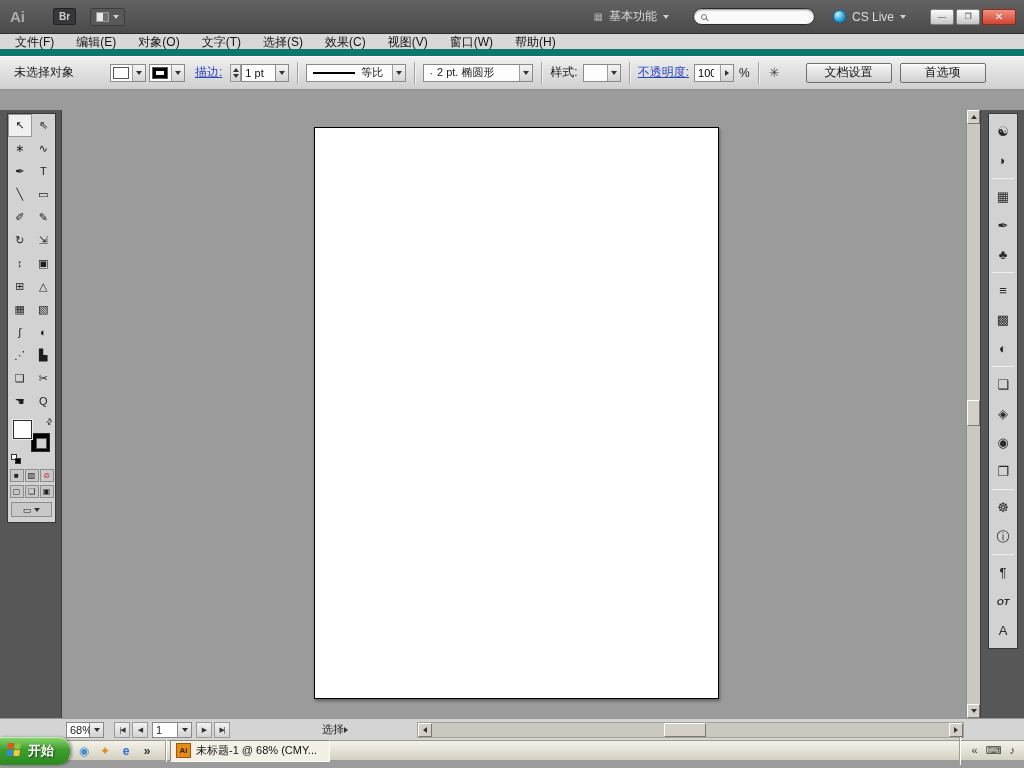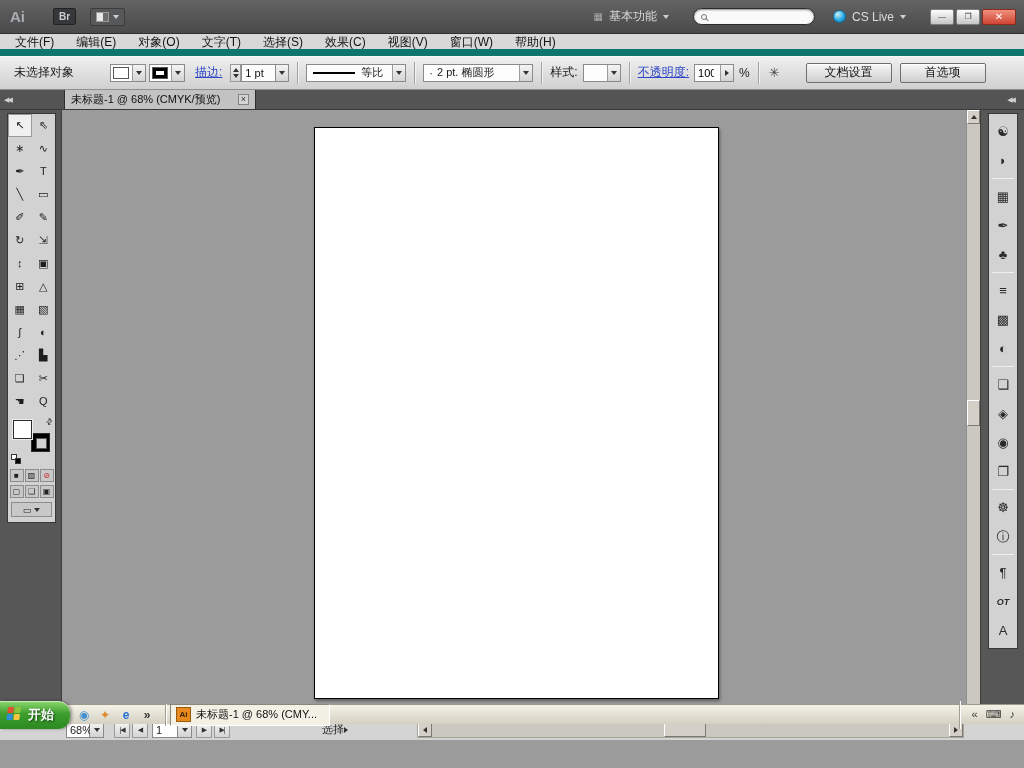--- a/index.html
+++ b/index.html
@@ -112,21 +112,21 @@
   .nav-btn{min-width:16px;height:16px;border:1px solid #9a9a9a;background:linear-gradient(#f2f2f2,#d4d4d4);display:flex;align-items:center;justify-content:center;font-size:7px;color:#333;padding:0 2px;letter-spacing:-1px;}
   .ab-combo{display:flex;margin:0 2px;}
   .ab-val{width:26px;height:16px;background:#fff;border:1px solid #8a8a8a;padding:1px 3px;font-size:11px;}
   .status-disp{margin-left:92px;display:flex;align-items:center;flex:0 0 auto;}
   .hscroll{position:absolute;left:417px;top:3px;width:547px;height:16px;display:flex;background:#cbc8bf;border:1px solid #a5a29a;}
   .hs-btn{width:14px;height:14px;display:flex;align-items:center;justify-content:center;flex:0 0 auto;}
   .hs-track{flex:1;position:relative;}
   .hs-thumb{position:absolute;left:232px;top:0;width:42px;height:14px;}
 
   
-  .taskbar{position:absolute;left:0;top:704px;width:1024px;height:20px;background:linear-gradient(#f4f2e8,#d4d1c2);border-top:1px solid #9c998a;display:flex;align-items:center;}
+  .taskbar{position:absolute;left:0;top:740px;width:1024px;height:20px;background:linear-gradient(#f4f2e8,#d4d1c2);border-top:1px solid #9c998a;display:flex;align-items:center;}
   .start-btn{height:28px;display:flex;align-items:center;gap:6px;padding:0 16px 0 7px;background:linear-gradient(#8ed96f,#3e9e2e 45%,#2c8a21);border-radius:0 12px 12px 0;color:#fff;font-weight:bold;font-size:13px;text-shadow:1px 1px 2px rgba(0,0,0,.55);box-shadow:inset 0 1px 0 rgba(255,255,255,.5),2px 0 3px rgba(0,0,0,.35);flex:0 0 auto;}
   .win-flag{width:15px;height:15px;display:grid;grid-template-columns:6px 6px;grid-template-rows:6px 6px;gap:1px;transform:skewX(-8deg);}
   .win-flag span{border-radius:1px;}
   .wf1{background:#e3512f;} .wf2{background:#8cc63f;} .wf3{background:#2f8fd6;} .wf4{background:#f6c643;}
   .qlaunch{display:flex;align-items:center;gap:3px;padding:0 5px;flex:0 0 auto;}
   .ql-icon{width:18px;height:18px;display:flex;align-items:center;justify-content:center;font-size:12px;font-weight:bold;}
   .tb-sep{width:1px;height:22px;background:#a39f90;box-shadow:1px 0 0 #ffffff;margin:0 4px;flex:0 0 auto;}
   .task-btn{display:flex;align-items:center;gap:5px;height:22px;width:160px;padding:0 5px;background:#f3f1e6;border:1px solid;border-color:#8a877a #ffffff #ffffff #8a877a;font-size:11px;color:#111;flex:0 0 auto;}
   .task-ico{width:15px;height:15px;background:#e8891c;border:1px solid #9a5a0e;color:#3a2306;font-size:8px;font-weight:bold;display:flex;align-items:center;justify-content:center;flex:0 0 auto;}
   .task-label{white-space:nowrap;overflow:hidden;}
@@ -234,28 +234,20 @@
           <span class="rarr"></span>
         </span>
     </div>
     <span class="cb-text" style="margin-left:5px">%</span>
     <div class="cb-sep"></div>
     <span class="recolor">✳</span>
     <button class="cb-button" style="margin-left:24px">文档设置</button>
     <button class="cb-button" style="margin-left:8px">首选项</button>
   </div>
 
-  <div class="tabbar">
-    <span class="dock-toggle left">◀◀</span>
-    <div class="doc-tab">
-      <span class="doc-tab-title">未标题-1 @ 68% (CMYK/预览)</span>
-      <span class="tab-close">×</span>
-    </div>
-    <span class="dock-toggle right">◀◀</span>
-  </div>
 
   <div class="left-strip">
     <div class="tool-panel">
       <div class="tools-grid">
           <div class="tool active">
             <span class="tool-glyph">↖</span>
           </div>
           <div class="tool">
             <span class="tool-glyph">⇖</span>
           </div>

